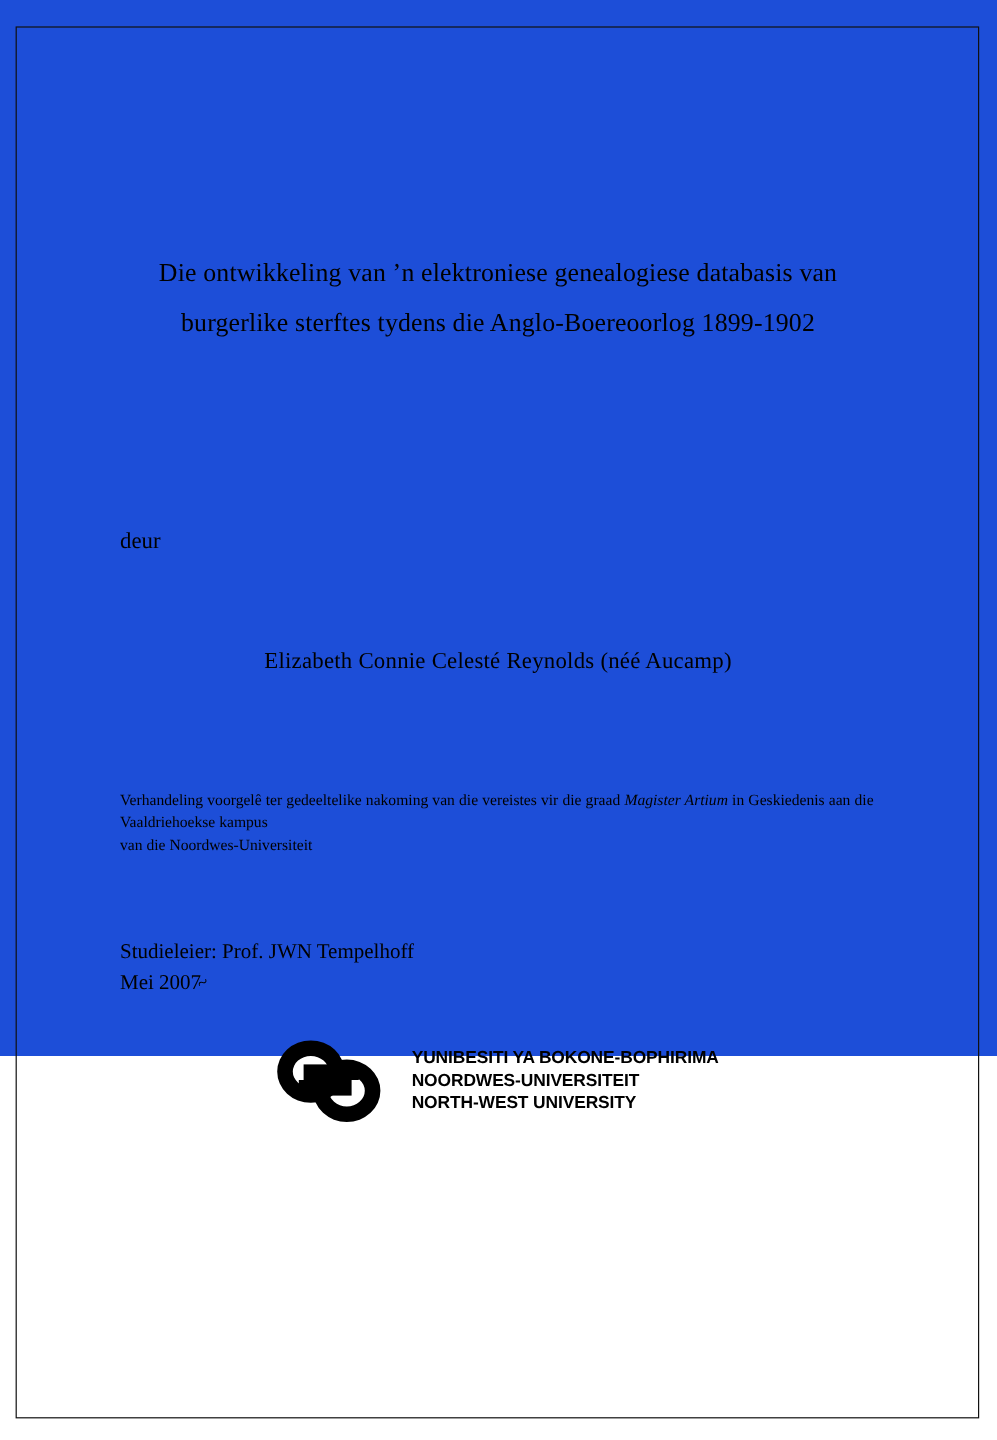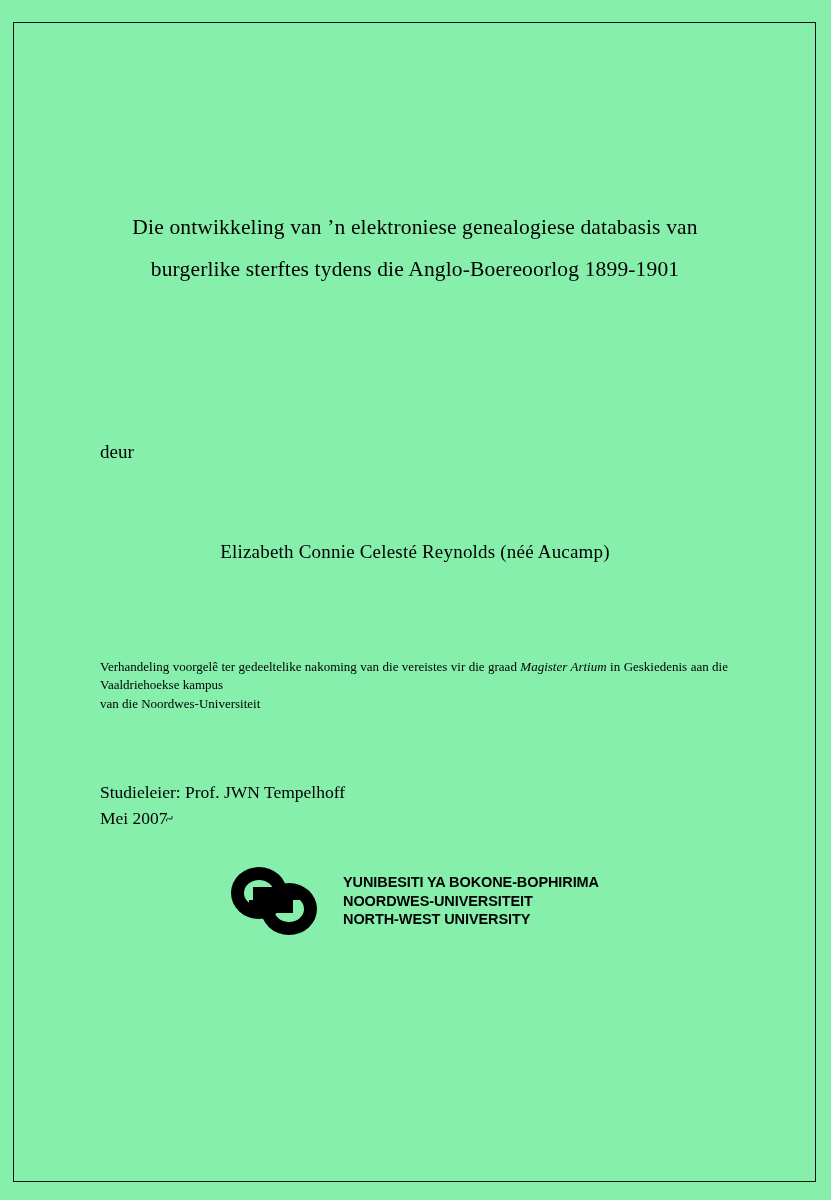--- a/index.html
+++ b/index.html
@@ -11,22 +11,22 @@
     width: 831px;
     height: 1200px;
     font-family: "Liberation Serif", serif;
     color: #000000;
     overflow: hidden;
   }
 
   .page {
     position: relative;
     width: 831px;
-    height: 1200px;
-    background: #86efac;
+    height: 880px;
+    background: #1d4ed8;
     box-sizing: border-box;
   }
 
   
   .page-border {
     position: absolute;
     left: 13px;
     top: 22px;
     width: 803px;
     height: 1160px;
@@ -167,21 +167,21 @@
 </head>
 <body>
 
 <div class="page">
   <div class="page-border"></div>
 
   <div class="content">
 
     <div class="title-block">
       <span class="title-line">Die ontwikkeling van ’n elektroniese genealogiese databasis van</span>
-      <span class="title-line">burgerlike sterftes tydens die Anglo-Boereoorlog 1899-1901</span>
+      <span class="title-line">burgerlike sterftes tydens die Anglo-Boereoorlog 1899-1902</span>
     </div>
 
     <div class="deur">deur</div>
 
     <div class="author">Elizabeth Connie Celesté Reynolds (néé Aucamp)</div>
 
     <div class="statement">
       <span>Verhandeling voorgelê ter gedeeltelike nakoming van die vereistes vir die graad </span><i>Magister Artium</i><span> in Geskiedenis aan die Vaaldriehoekse kampus</span>
       <div class="nojust">van die Noordwes-Universiteit</div>
     </div>

